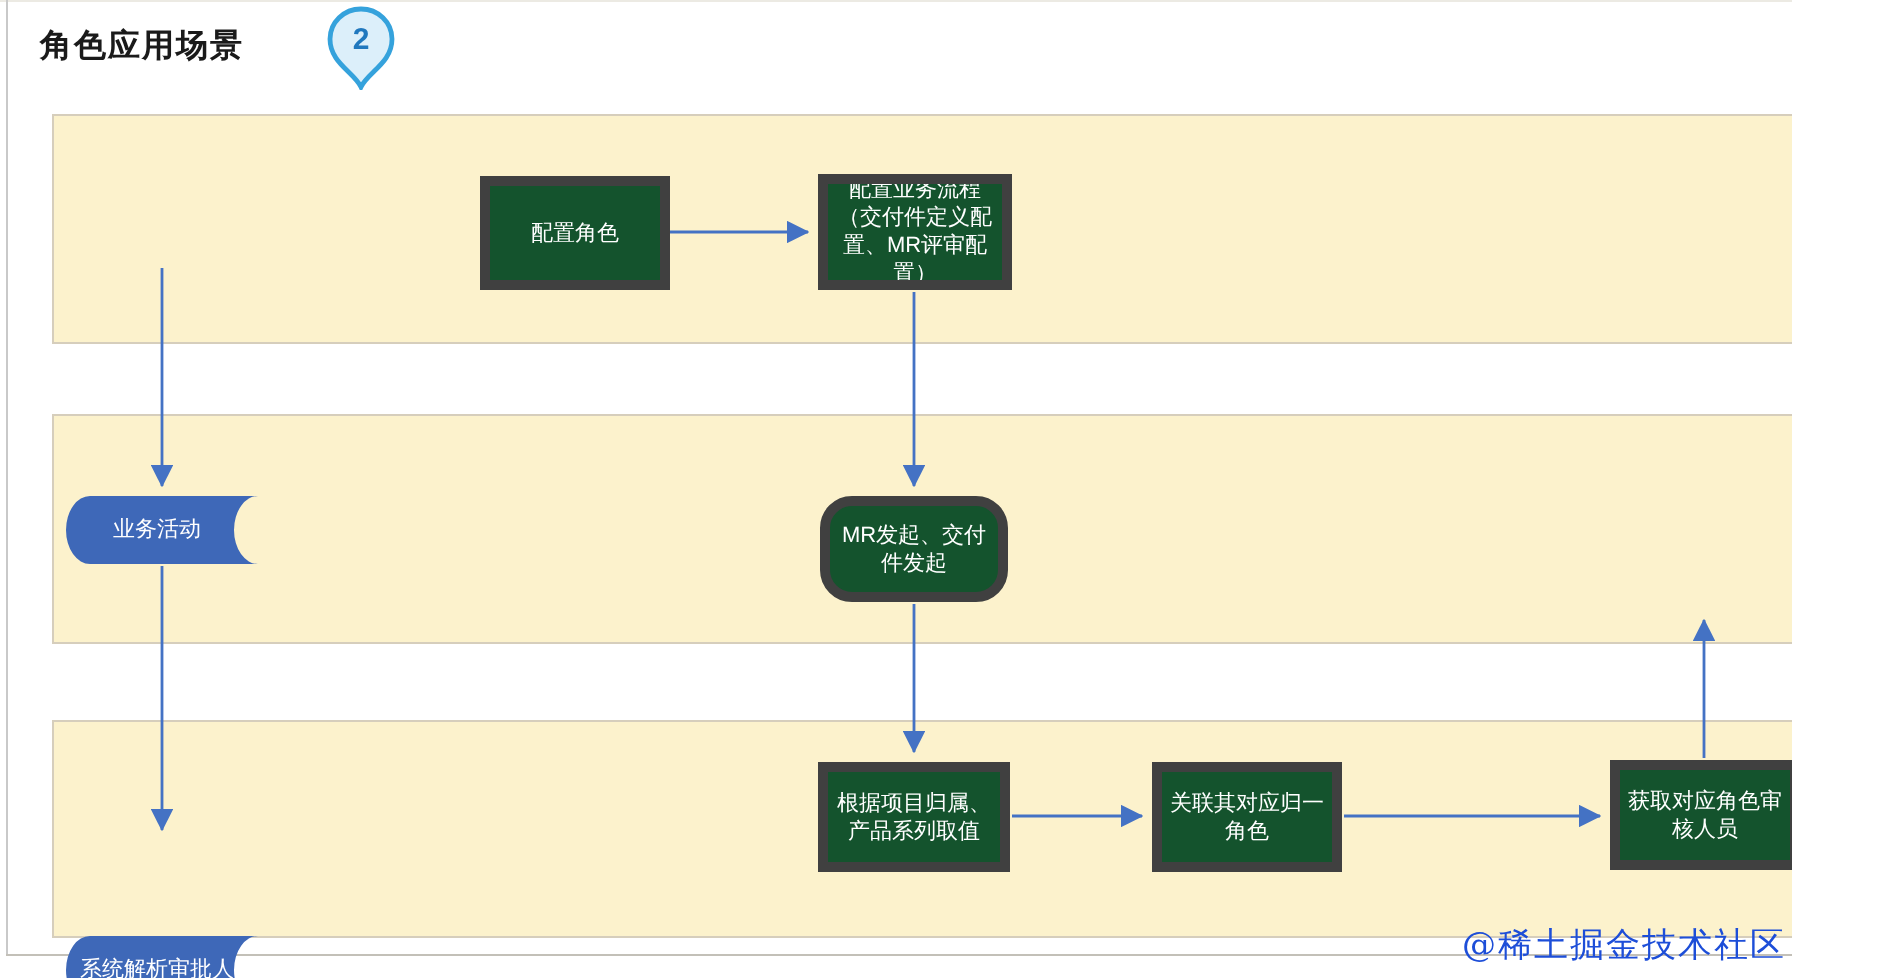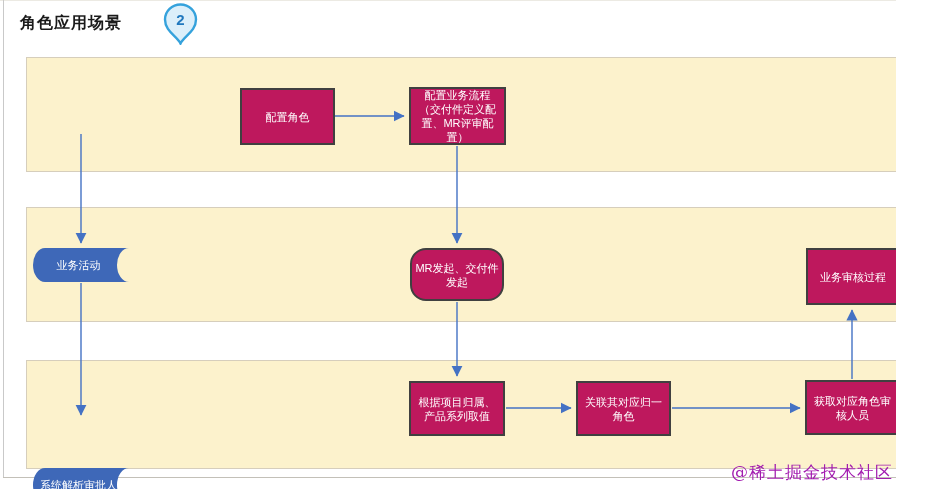--- a/index.html
+++ b/index.html
@@ -55,34 +55,34 @@
     display: flex;
     align-items: center;
     justify-content: center;
     text-align: center;
     color: #ffffff;
     font-size: 11px;
     line-height: 14px;
     overflow: hidden;
   }
   .node.process {
-    background: #be185d;
-    border: 2px solid #404040;
+    background: #14532d;
+    border: 5px solid #404040;
     padding: 2px 3px;
   }
   .node.stored { background: transparent; border: none; }
   .node.stored svg { position: absolute; left: 0; top: 0; width: 100%; height: 100%; }
   .node.stored span { position: relative; padding-left: 5px; padding-right: 10px; }
 
   .watermark {
     position: absolute;
     right: 3px; top: 461px;
     font-family: "DejaVu Serif", "Liberation Serif", serif;
     font-size: 17px;
-    color: #a21caf;
+    color: #1d4ed8;
     letter-spacing: 1px;
   }
 </style>
 </head>
 <body>
 
 <div class="canvas">
 
   <div class="frame-top"></div>
   <div class="frame-left"></div>
@@ -128,23 +128,20 @@
     <svg viewBox="0 0 96 34" preserveAspectRatio="none">
       <path d="M12 0 H96 A12 17 0 0 0 96 34 H12 A12 17 0 0 1 12 0 Z" fill="#3E68B8"></path>
     </svg>
     <span>业务活动</span>
   </div>
 
   <div class="node process" style="left:410px; top:248px; width:94px; height:53px;border-radius:16px;">
     <span>MR发起、交付件发起</span>
   </div>
 
-  <div class="node process" style="left:806px; top:248px; width:94px; height:57px;">
-    <span>业务审核过程</span>
-  </div>
 
   <div class="node stored" style="left:33px; top:420px; width:96px; height:34px;margin-top:48px;">
     <svg viewBox="0 0 96 34" preserveAspectRatio="none">
       <path d="M12 0 H96 A12 17 0 0 0 96 34 H12 A12 17 0 0 1 12 0 Z" fill="#3E68B8"></path>
     </svg>
     <span>系统解析审批人</span>
   </div>
 
   <div class="node process" style="left:409px; top:381px; width:96px; height:55px;">
     <span>根据项目归属、产品系列取值</span>

